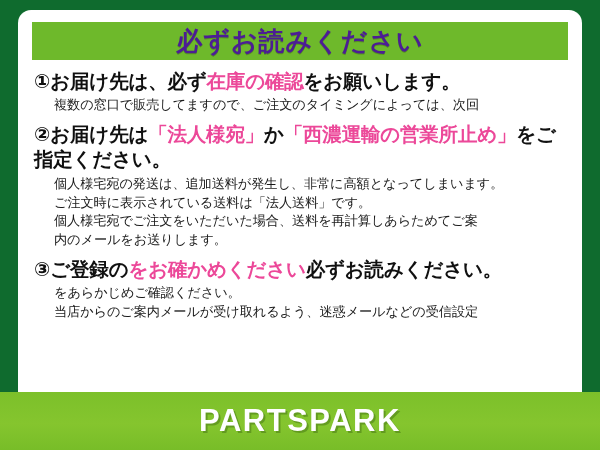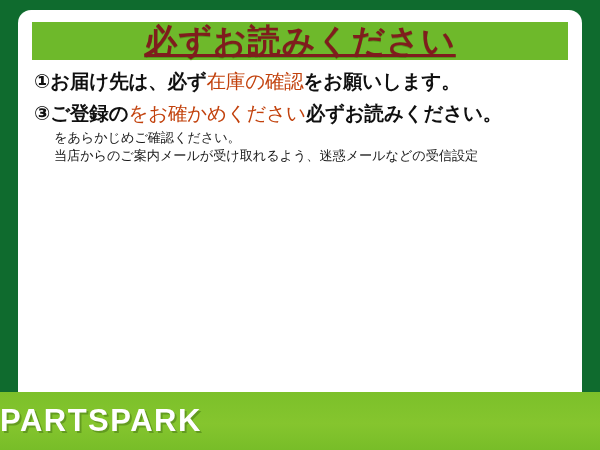--- a/index.html
+++ b/index.html
@@ -40,27 +40,26 @@
   
   #title-banner {
     box-sizing: border-box;
     height: 38px;
     background: #6eb92b;
     display: flex;
     align-items: center;
     justify-content: center;
   }
   #title-text {
-    color: #7f1d1d;
-    font-size: 33px;
+    color: #4c1d95;
+    font-size: 26px;
     font-weight: bold;
     letter-spacing: 1px;
     text-shadow: 0 1px 0 rgba(60,110,10,0.45);
     white-space: nowrap;
-    text-decoration: underline;
   }
 
   
   #notice-list {
     padding: 9px 2px 0 2px;
   }
   .notice-item {
     margin-bottom: 7px;
   }
   .item-heading {
@@ -68,22 +67,22 @@
     font-size: 19.5px;
     font-weight: bold;
     line-height: 1.3;
     letter-spacing: -0.2px;
     white-space: normal;
   }
   .item-heading .num {
     font-weight: bold;
   }
   .accent {
-    color: #c2410c;
-    font-weight: normal;
+    color: #ec4899;
+    font-weight: bold;
   }
   .item-note {
     color: #1a1a1a;
     font-size: 13.2px;
     font-weight: normal;
     line-height: 1.42;
     letter-spacing: -0.1px;
     margin-top: 2px;
     padding-left: 20px;
   }
@@ -91,21 +90,21 @@
   
   #brand-footer {
     position: absolute;
     left: 0;
     bottom: 0;
     width: 600px;
     height: 58px;
     background: linear-gradient(180deg, #7cc02a 0%, #85c52e 55%, #78bd28 100%);
     display: flex;
     align-items: center;
-    justify-content: flex-start;
+    justify-content: center;
   }
   #brand-text {
     color: #ffffff;
     font-size: 31px;
     font-weight: bold;
     letter-spacing: 1.5px;
     text-shadow: 2px 2px 0 rgba(40,80,10,0.35);
   }
 </style>
 </head>
@@ -119,24 +118,34 @@
       <div id="title-text">必ずお読みください</div>
     </div>
 
     <div id="notice-list">
 
       <div class="notice-item">
         <div class="item-heading">
           <span class="num">①</span><span>お届け先は、必ず</span><span class="accent">在庫の確認</span><span>をお願いします。</span>
         </div>
         <div class="item-note">
+          <div>複数の窓口で販売してますので、ご注文のタイミングによっては、次回</div>
         </div>
       </div>
 
       <div class="notice-item">
+        <div class="item-heading">
+          <span class="num">②</span><span>お届け先は</span><span class="accent">「法人様宛」</span><span>か</span><span class="accent">「西濃運輸の営業所止め」</span><span>をご指定ください。</span>
+        </div>
+        <div class="item-note">
+          <div>個人様宅宛の発送は、追加送料が発生し、非常に高額となってしまいます。</div>
+          <div>ご注文時に表示されている送料は「法人送料」です。</div>
+          <div>個人様宅宛でご注文をいただいた場合、送料を再計算しあらためてご案</div>
+          <div>内のメールをお送りします。</div>
+        </div>
       </div>
 
       <div class="notice-item">
         <div class="item-heading">
           <span class="num">③</span><span>ご登録の</span><span class="accent">をお確かめください</span><span>必ずお読みください。</span>
         </div>
         <div class="item-note">
           <div>をあらかじめご確認ください。</div>
           <div>当店からのご案内メールが受け取れるよう、迷惑メールなどの受信設定</div>
         </div>

